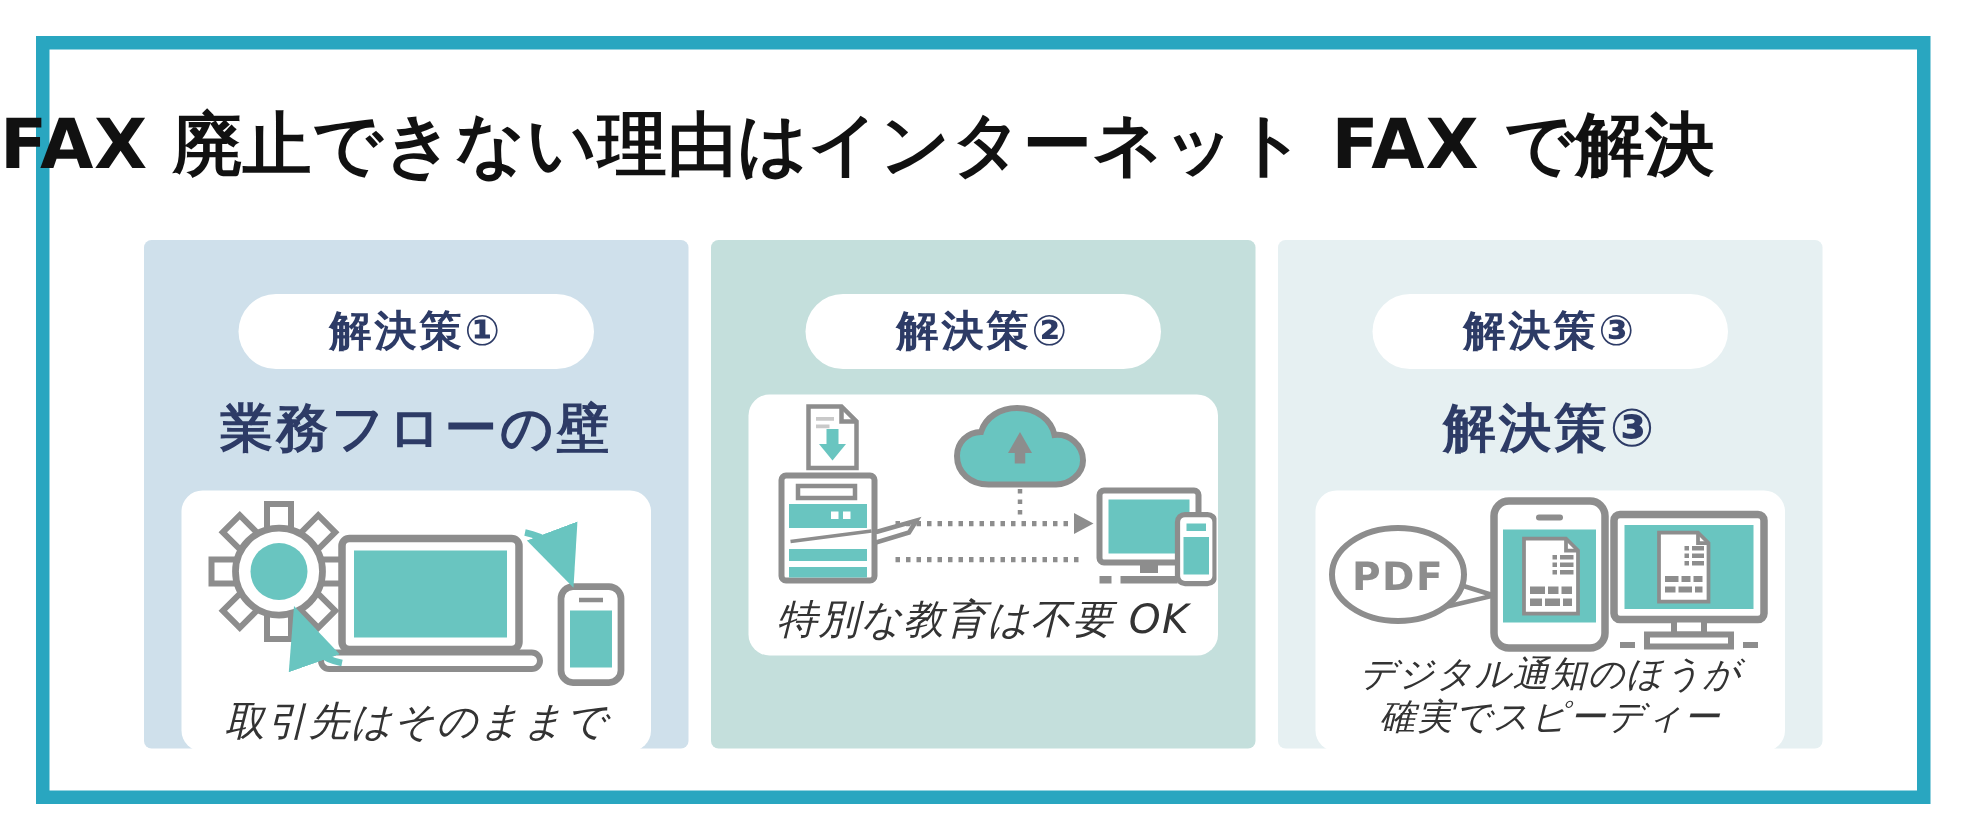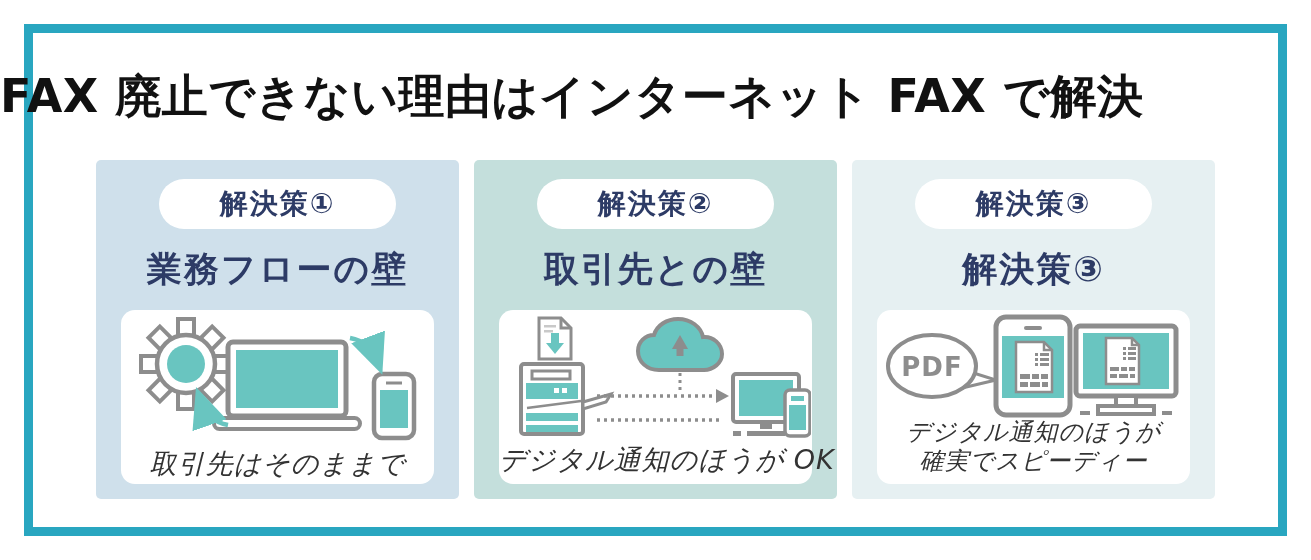--- a/index.html
+++ b/index.html
@@ -12,21 +12,21 @@
     border:9px solid #29a6c0; box-sizing:border-box; background:#ffffff;
   }
   .title {
     position:absolute; top:66px; left:0; width:100%; text-align:left;
     font-size:46px; font-weight:700; color:#111111; letter-spacing:0.5px; white-space:nowrap;
   }
   .cards {
     position:absolute; top:160px; left:0; width:100%;
     display:flex; justify-content:center; gap:15px;
   }
-  .card { width:363px; height:339px; border-radius:5px; box-sizing:border-box; padding-top:19px; }
+  .card { width:363px; height:339px; border-radius:5px; box-sizing:border-box; padding-top:36px; }
   .card.c1 { background:#cfe0eb; }
   .card.c2 { background:#c4dfdc; }
   .card.c3 { background:#e6f0f2; }
   .badge {
     width:237px; height:50px; line-height:50px; margin:0 auto; background:#ffffff;
     border-radius:26px; font-size:28px; font-weight:700; color:#2d3b66;
     text-align:center; letter-spacing:2px;
   }
   .heading {
     margin-top:16px; height:48px; line-height:48px; text-align:center;
@@ -92,21 +92,20 @@
 
         <path d="M222,22 Q242,26 248,42" fill="none" stroke="#69c5c0" stroke-width="4.5" marker-end="url(#tealArrow)"></path>
         <path d="M100,109 Q80,105 74,88" fill="none" stroke="#69c5c0" stroke-width="4.5" marker-end="url(#tealArrow)"></path>
       </svg>
       <div class="caption">取引先はそのままで</div>
     </div>
   </div>
 
   <div class="card c2">
     <div class="badge">解決策②</div>
-    <div class="heading">取引先との壁</div>
     <div class="panel">
       <svg width="310" height="124" viewBox="0 0 310 124">
 
         <g transform="translate(36,0)">
           <path d="M2 2 H24 L34 12 V43 H2 Z" fill="#ffffff" stroke="#8d8d8d" stroke-width="3"></path>
           <path d="M24 2 V12 H34" fill="none" stroke="#8d8d8d" stroke-width="3"></path>
           <rect x="7" y="9" width="12" height="2.5" fill="#c9c9c9"></rect>
           <rect x="7" y="14" width="9" height="2.5" fill="#c9c9c9"></rect>
           <rect x="14" y="17" width="8" height="10" fill="#69c5c0"></rect>
           <polygon points="9,27 27,27 18,38" fill="#69c5c0"></polygon>
@@ -145,21 +144,21 @@
           <rect x="232" y="115" width="8" height="5" fill="#8d8d8d"></rect>
           <rect x="290" y="115" width="8" height="5" fill="#8d8d8d"></rect>
         </g>
 
         <g>
           <rect x="284" y="74" width="25" height="46" rx="5" fill="#ffffff" stroke="#8d8d8d" stroke-width="3.5"></rect>
           <rect x="290" y="80" width="13" height="5" fill="#69c5c0"></rect>
           <rect x="288" y="89" width="17" height="25" fill="#69c5c0"></rect>
         </g>
       </svg>
-      <div class="caption">デジタル通知のほうが OK</div>
+      <div class="caption">特別な教育は不要 OK</div>
     </div>
   </div>
 
   <div class="card c3">
     <div class="badge">解決策③</div>
     <div class="heading">解決策③</div>
     <div class="panel p3">
       <svg width="300" height="104" viewBox="0 0 300 104">
 
         <polygon points="80,56 112,66 78,74" fill="#ffffff" stroke="#8d8d8d" stroke-width="3"></polygon>

